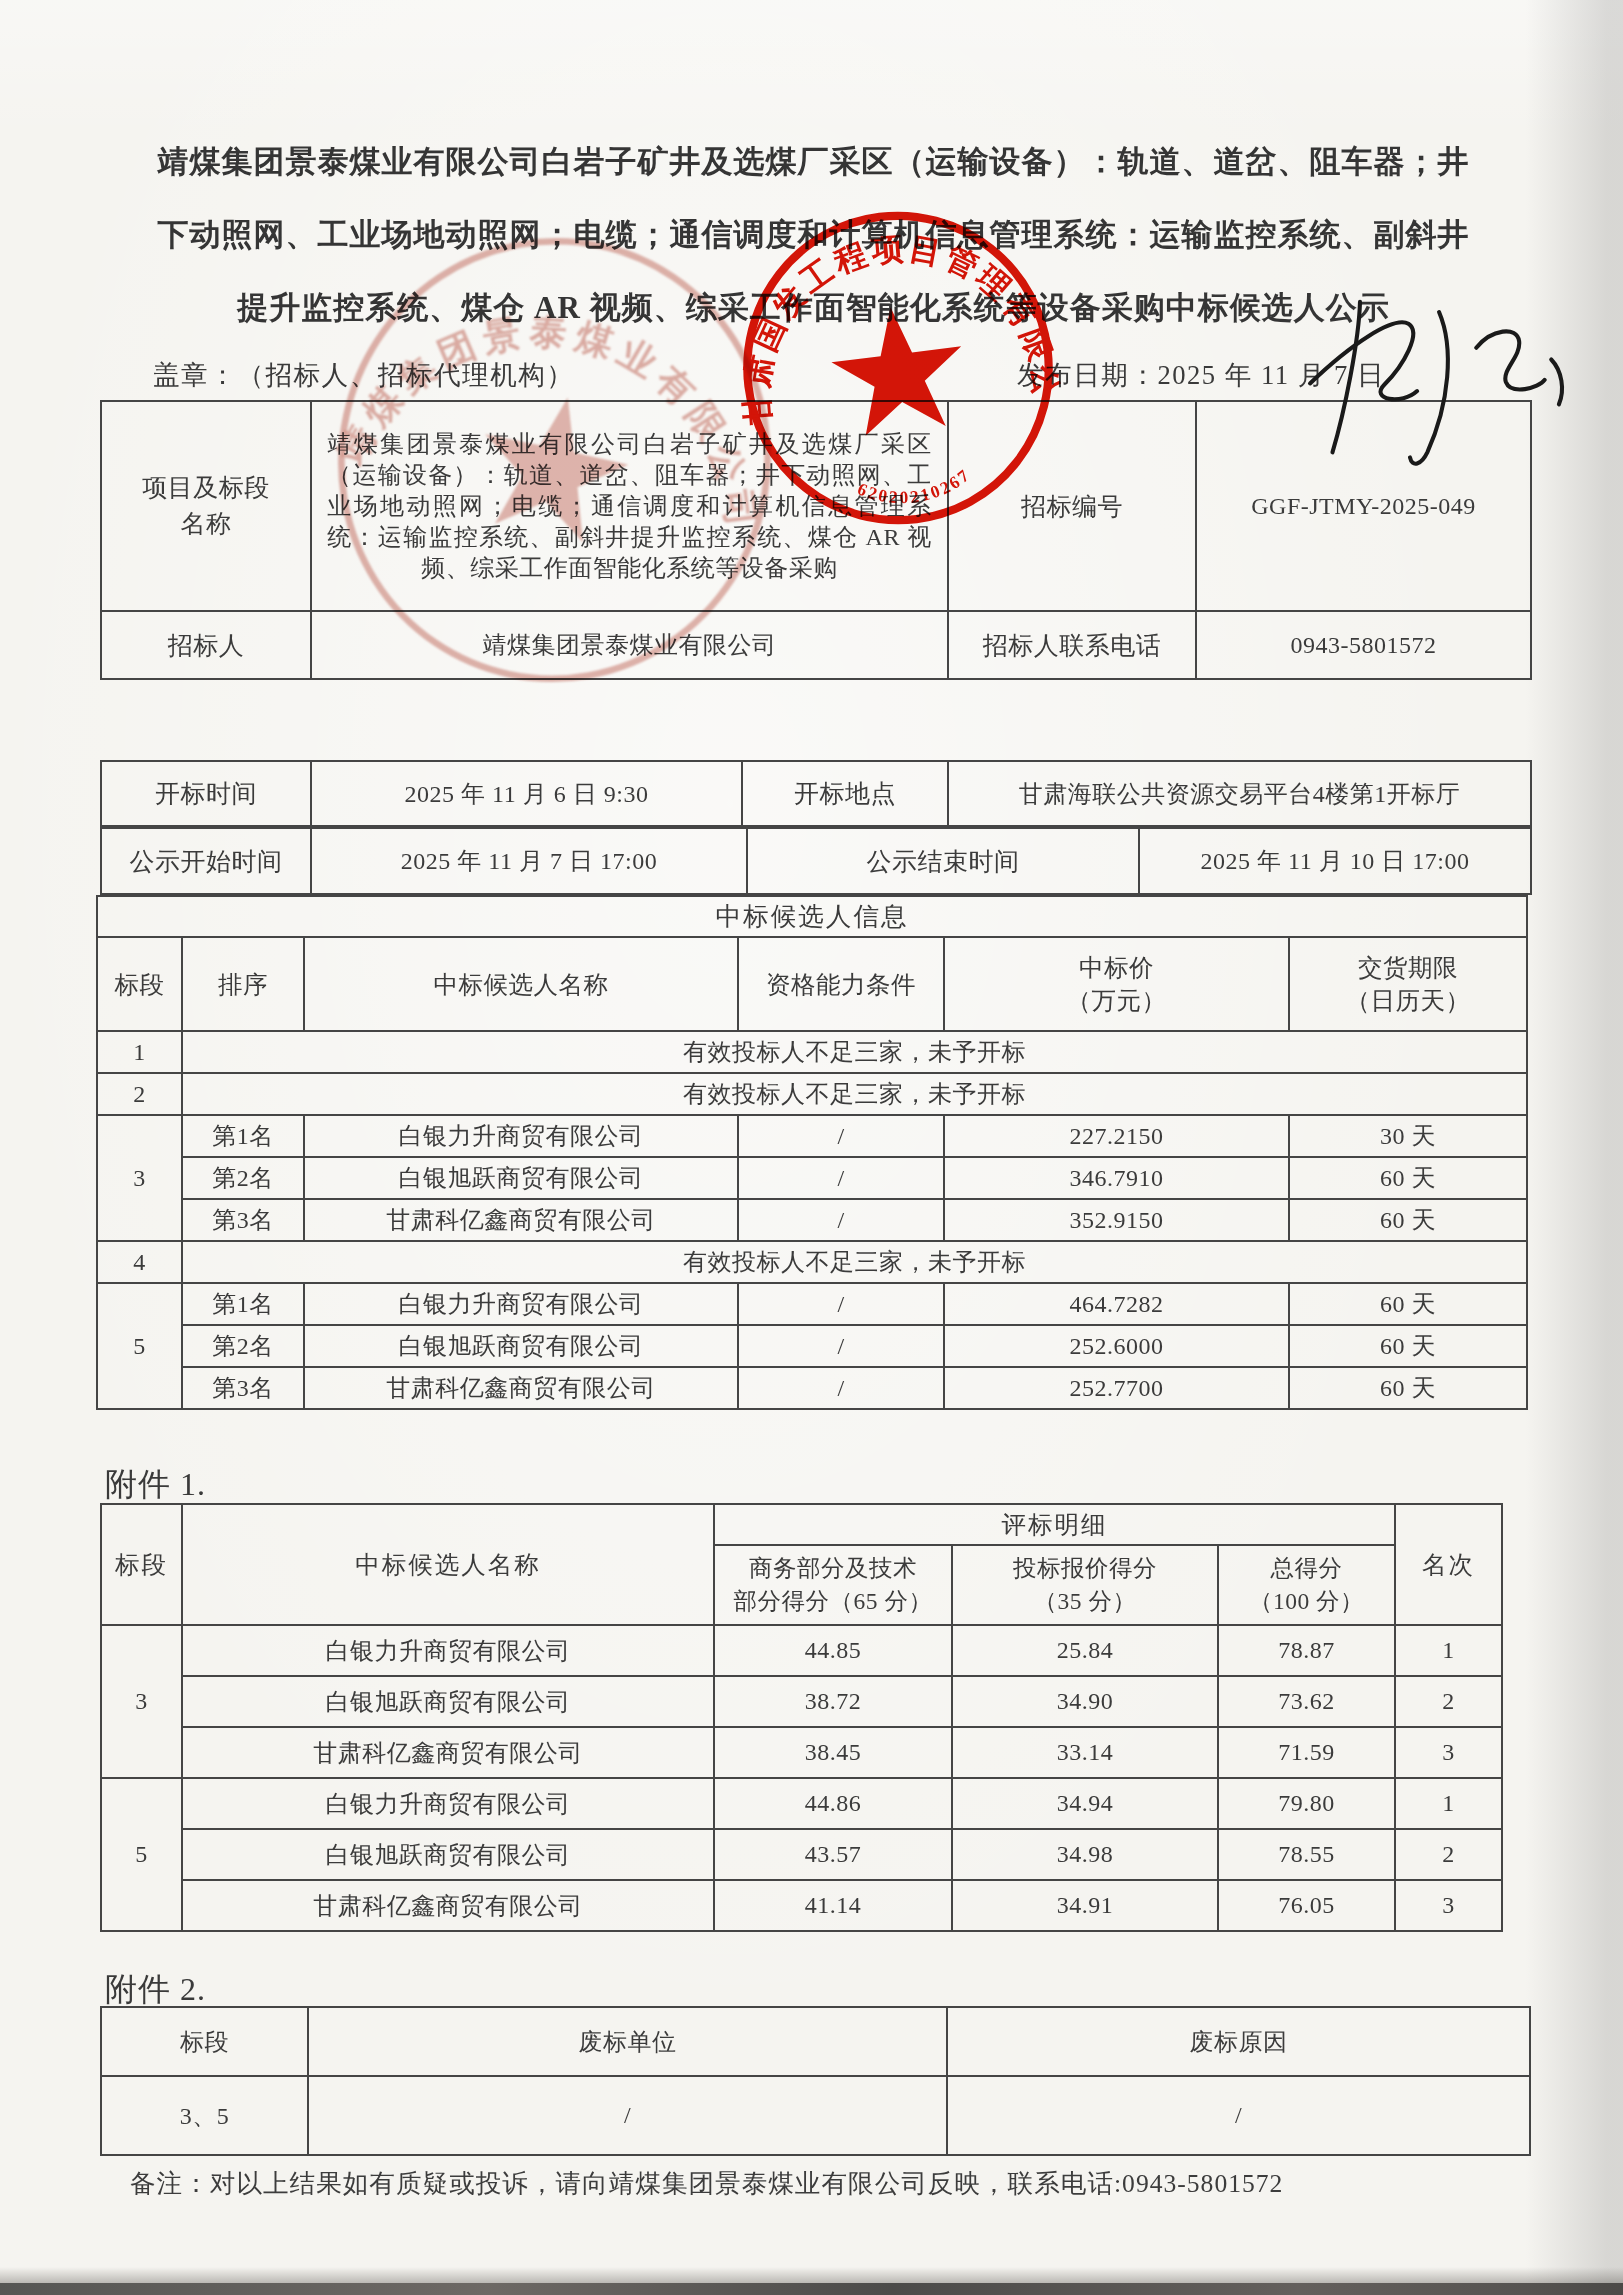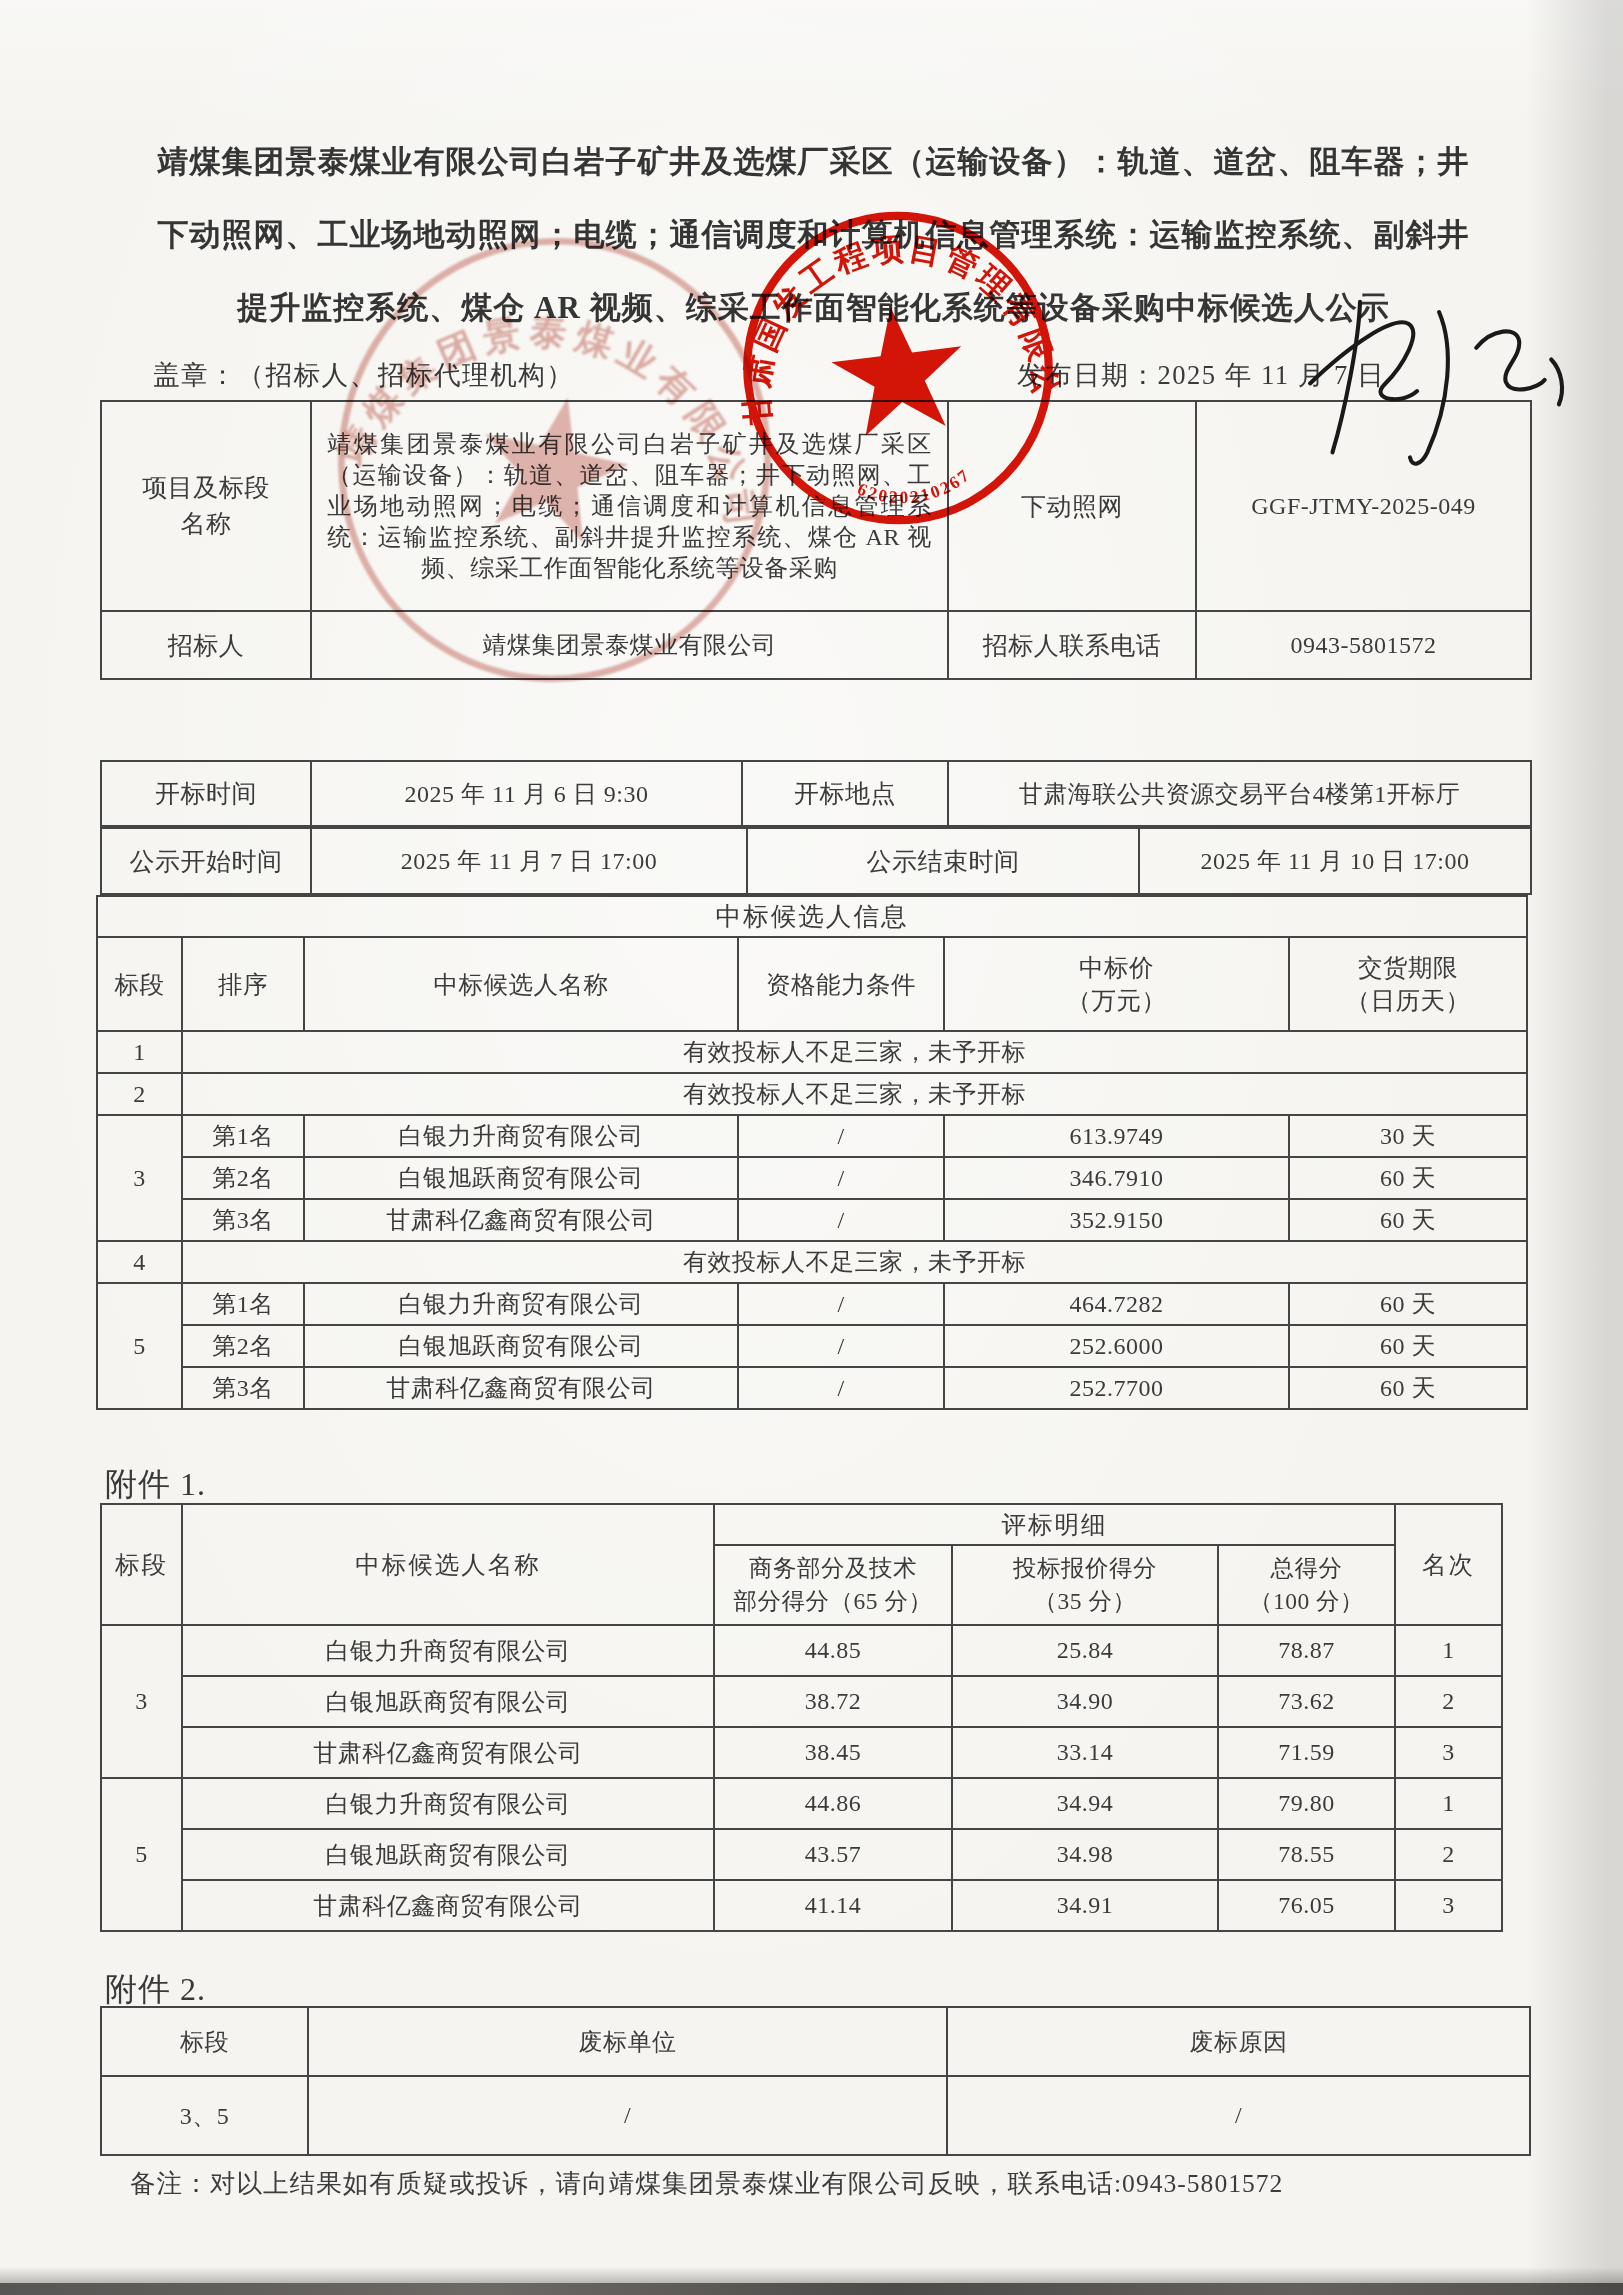--- a/index.html
+++ b/index.html
@@ -92,21 +92,21 @@
   <colgroup>
       <col style="width:210px">
       <col style="width:637px">
       <col style="width:248px">
       <col style="width:335px">
     </colgroup>
   <tbody>
       <tr>
     <td class="lab plabel">项目及标段名称</td>
     <td class="projcell">靖煤集团景泰煤业有限公司白岩子矿井及选煤厂采区（运输设备）：轨道、道岔、阻车器；井下动照网、工业场地动照网；电缆；通信调度和计算机信息管理系统：运输监控系统、副斜井提升监控系统、煤仓 AR 视频、综采工作面智能化系统等设备采购</td>
-    <td class="lab">下动照网</td>
+    <td class="lab">招标编号</td>
     <td>GGF-JTMY-2025-049</td>
   </tr>
   <tr class="r2">
     <td class="lab">招标人</td>
     <td>靖煤集团景泰煤业有限公司</td>
     <td class="lab">招标人联系电话</td>
     <td>0943-5801572</td>
   </tr>
 </tbody>
   </table>
@@ -174,21 +174,21 @@
   </tr>
   <tr class="data">
     <td>2</td>
     <td colspan="5">有效投标人不足三家，未予开标</td>
   </tr>
   <tr class="data">
     <td rowspan="3">3</td>
     <td>第1名</td>
     <td>白银力升商贸有限公司</td>
     <td>/</td>
-    <td>613.9749</td>
+    <td>227.2150</td>
     <td>30 天</td>
   </tr>
   <tr class="data">
     <td>第2名</td>
     <td>白银旭跃商贸有限公司</td>
     <td>/</td>
     <td>346.7910</td>
     <td>60 天</td>
   </tr>
   <tr class="data">

